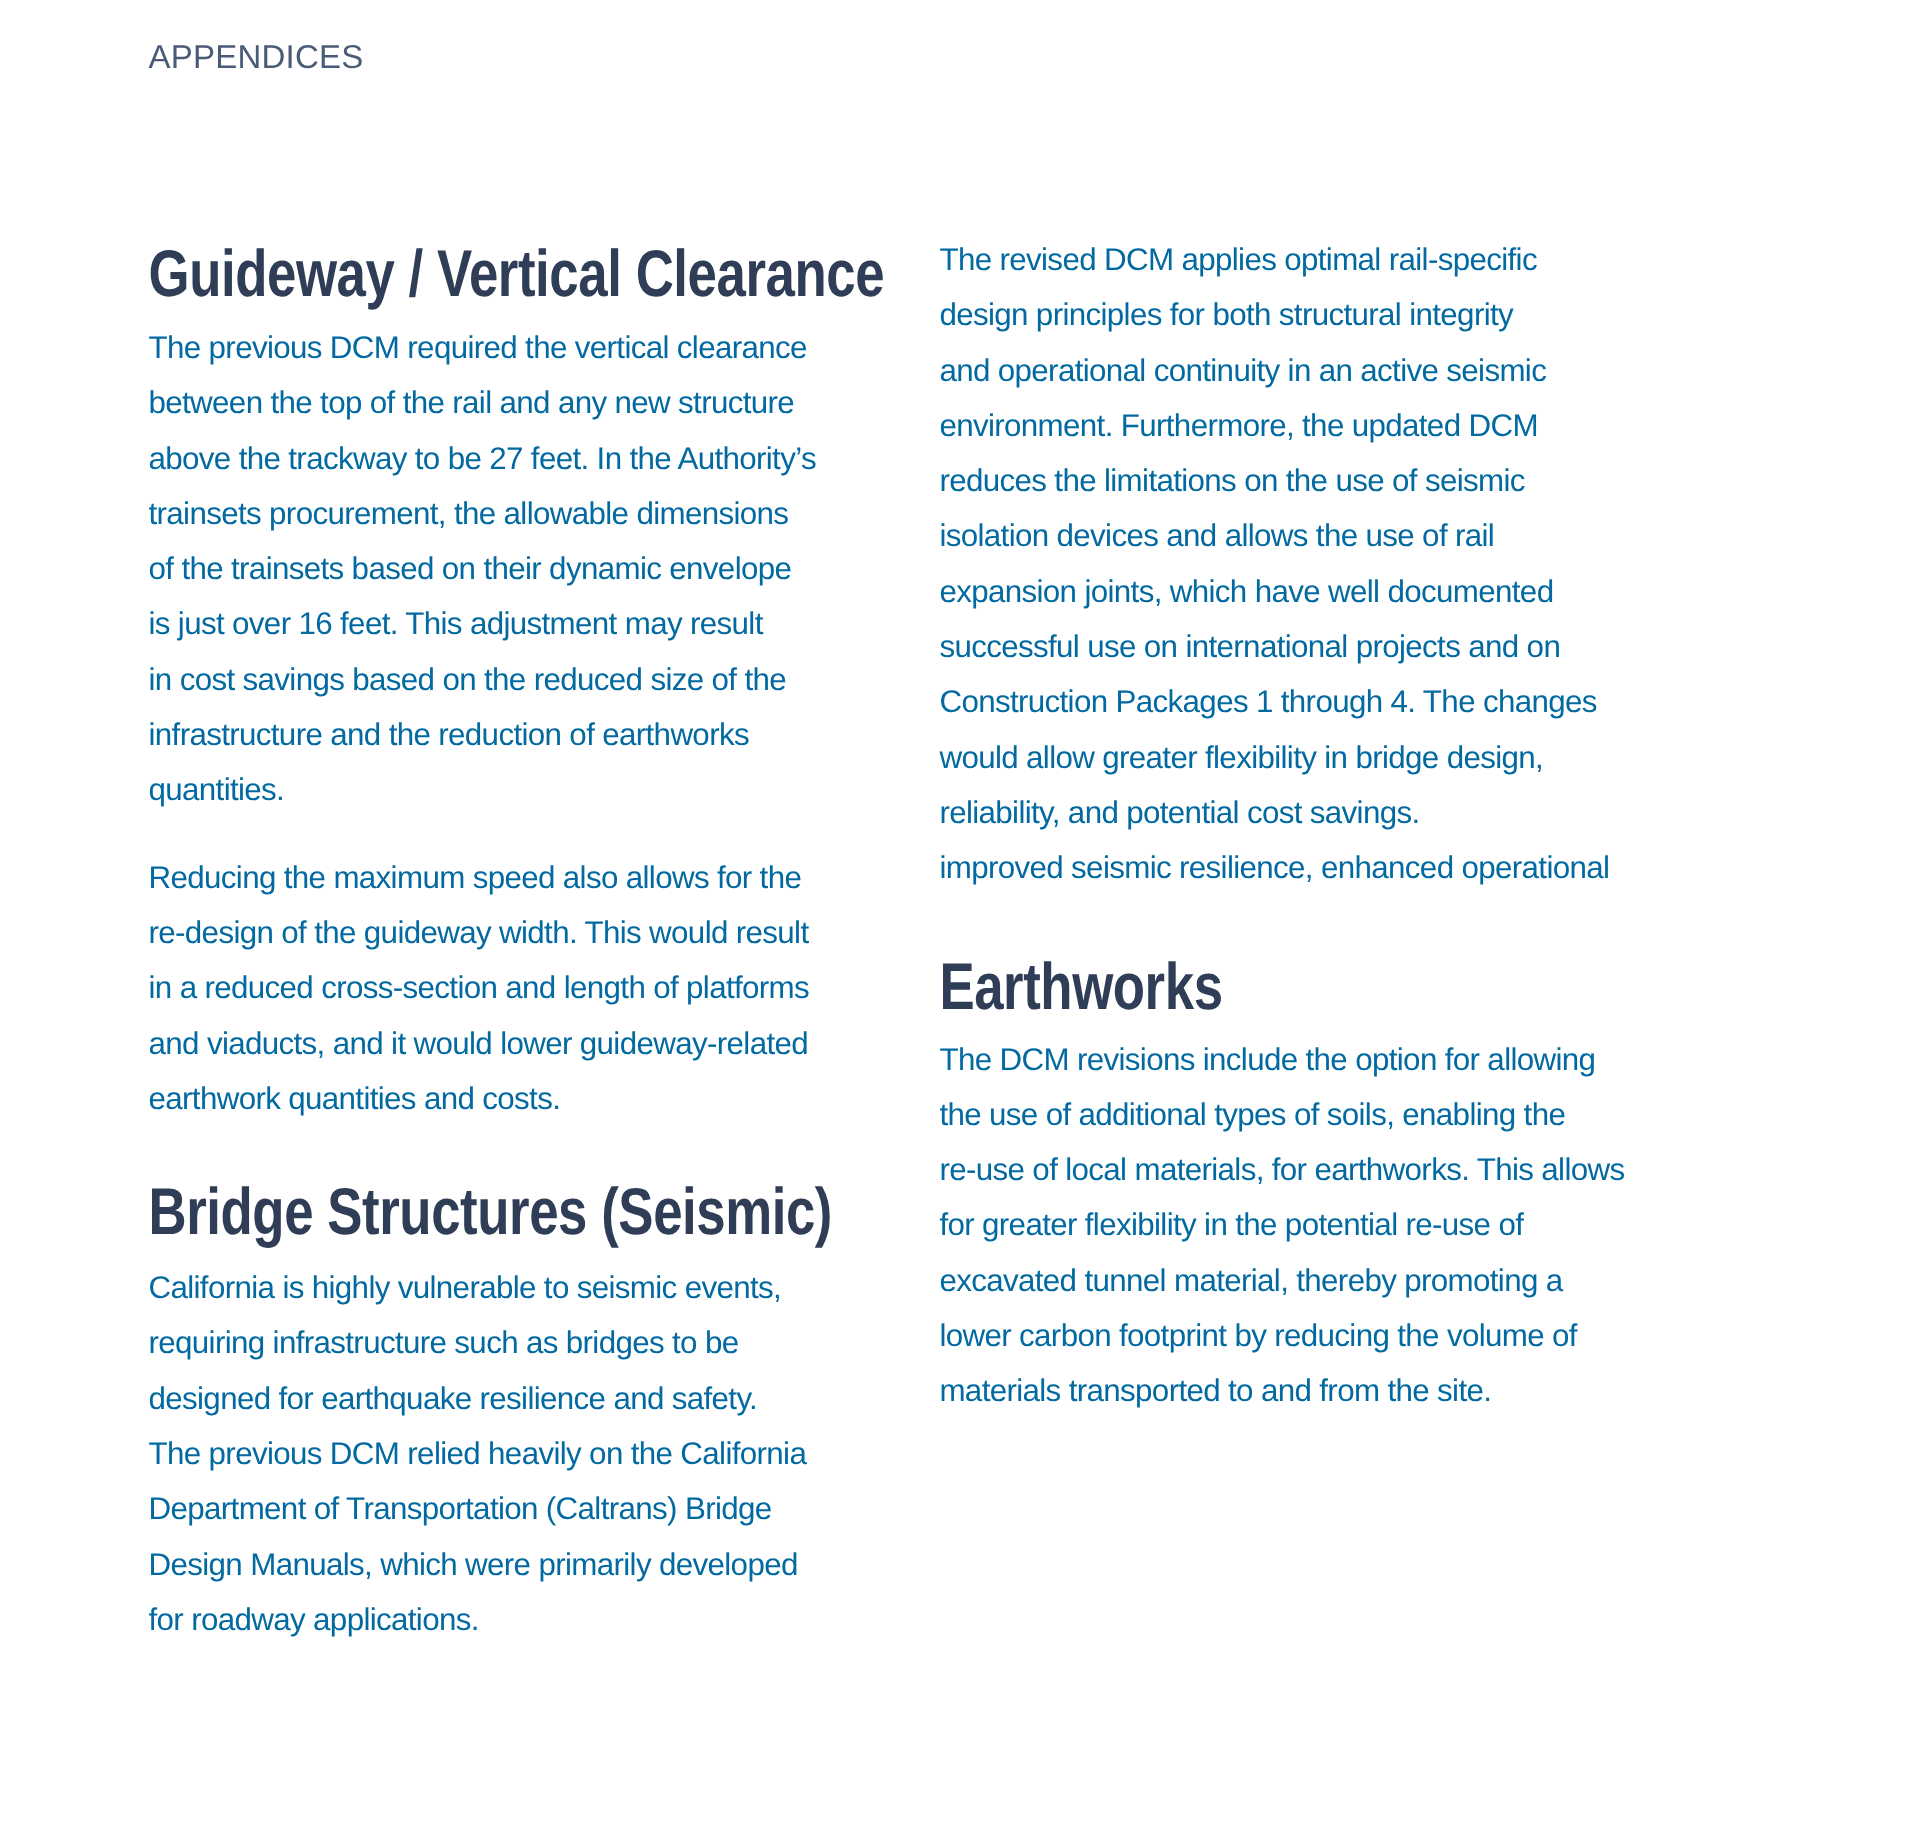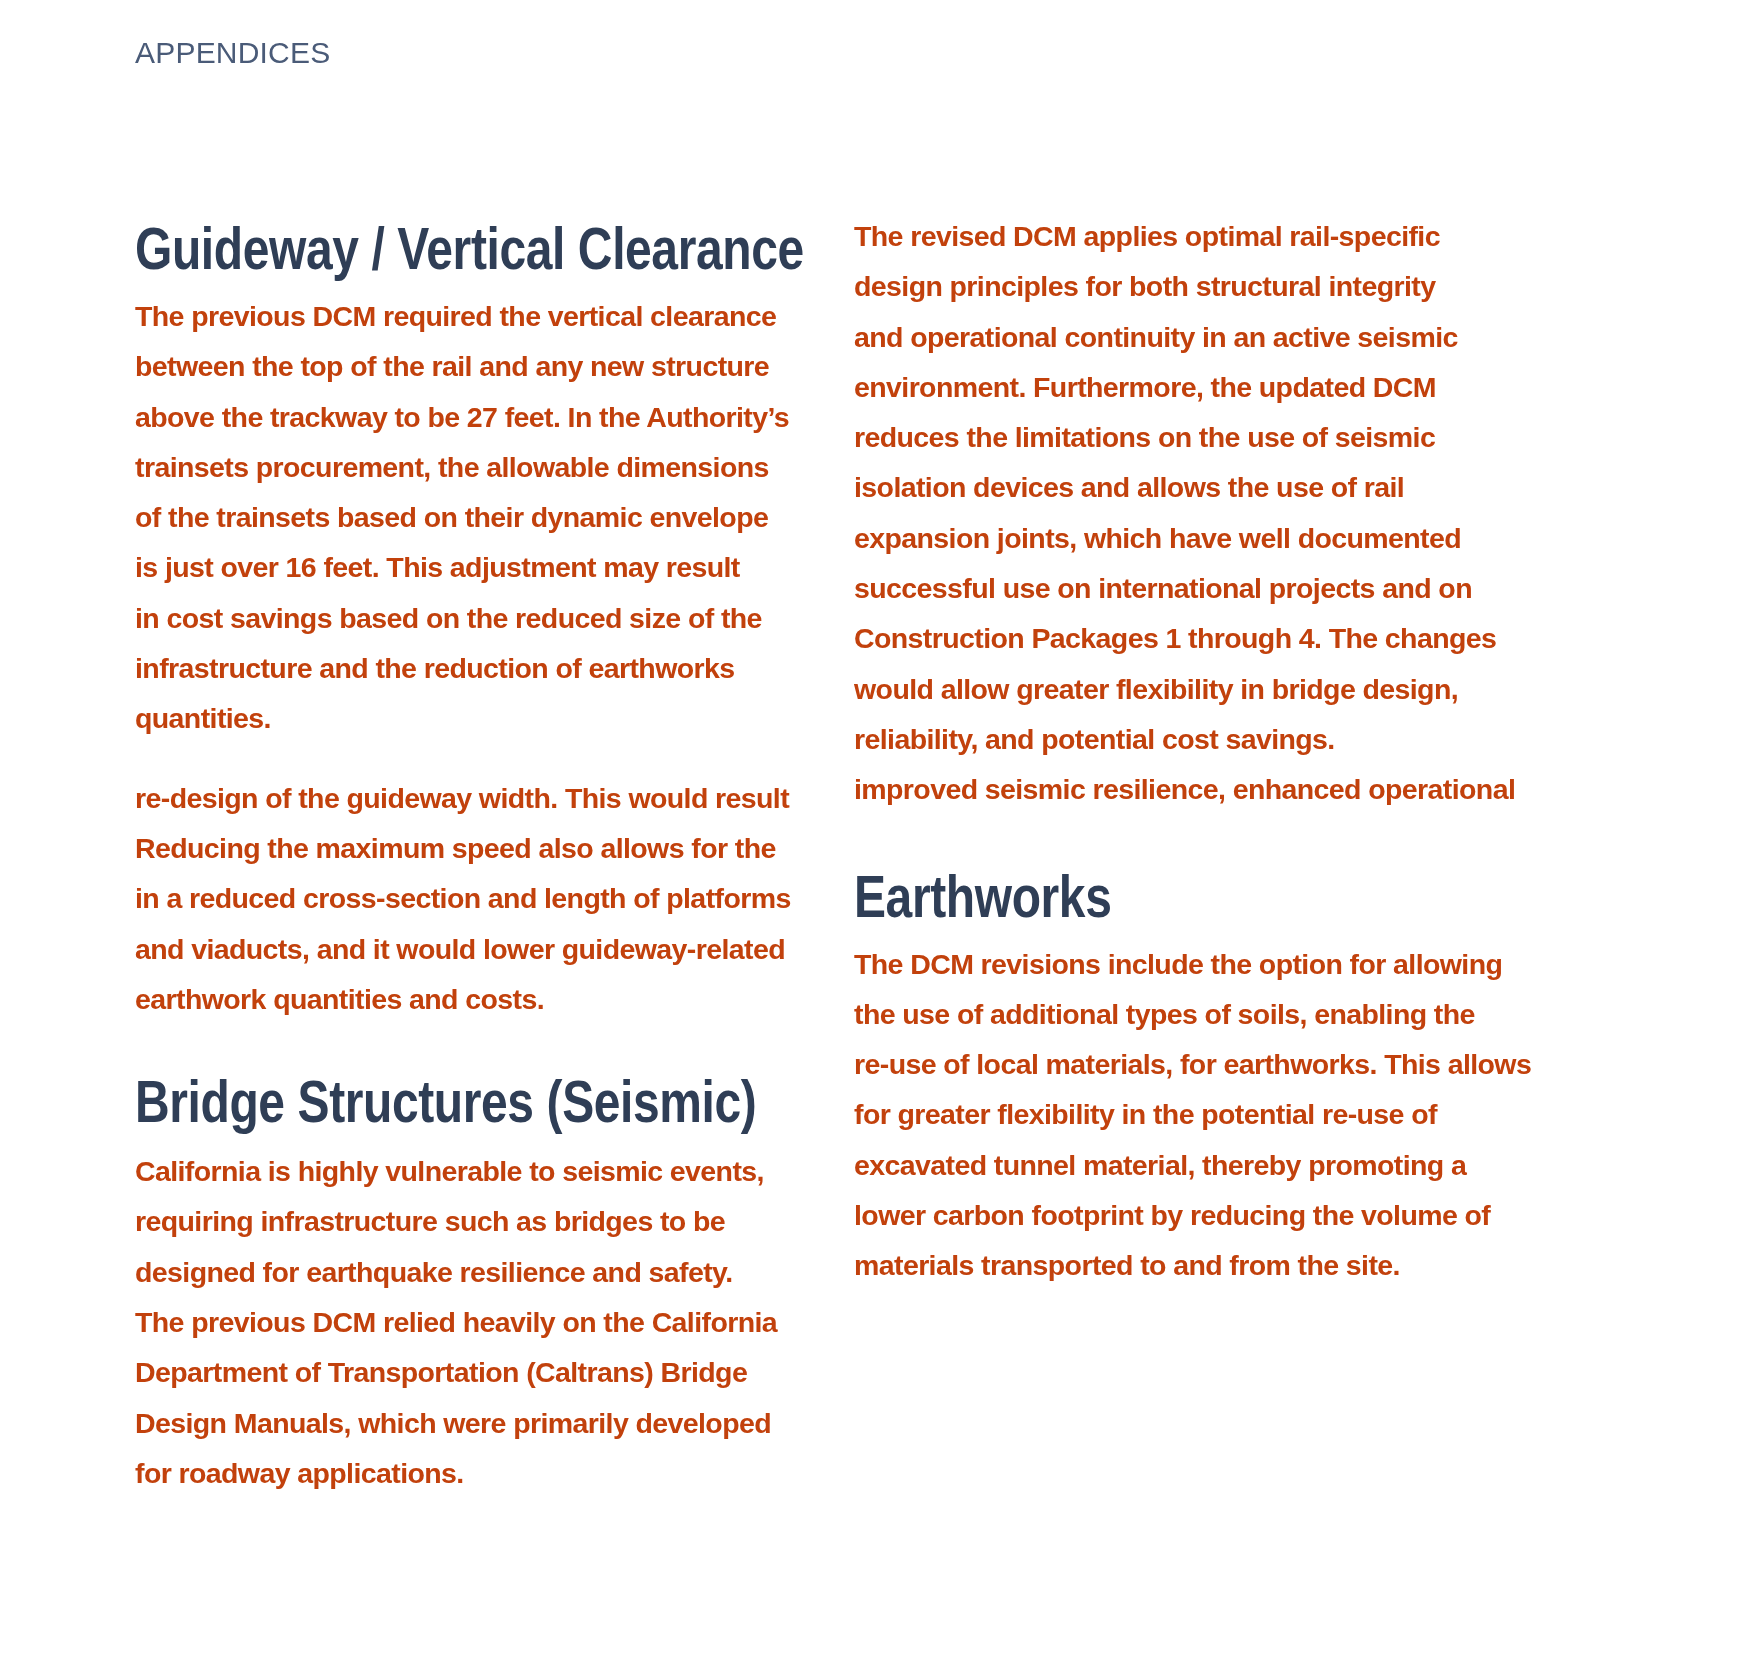--- a/index.html
+++ b/index.html
@@ -12,22 +12,22 @@
   .col { position: absolute; top: 168px; margin-top: 43px; }
   .col-left { left: 135px; width: 680px; }
   .col-right { left: 854px; width: 690px; top: 168px; }
   h2 {
     margin: 0; font-family: "Liberation Sans", sans-serif; font-weight: 700;
     font-size: 60px; line-height: 76px; color: #2f3e56;
     transform: scaleX(0.80); transform-origin: left center; white-space: nowrap;
     letter-spacing: -0.5px;
   }
   p {
-    margin: 0; font-family: "Liberation Sans", sans-serif; font-weight: 700;
-    font-size: 28.5px; line-height: 50.3px; color: #c2410c;
+    margin: 0; font-family: "Liberation Sans", sans-serif; font-weight: 400;
+    font-size: 28.5px; line-height: 50.3px; color: #0369a1;
     letter-spacing: -0.6px;
   }
   .col-left h2.h-guideway { margin-bottom: 4px; }
   .col-left p.p1 { margin-bottom: 29px; }
   .col-left p.p2 { margin-bottom: 40px; }
   .col-left h2.h-bridge { margin-bottom: 6px; }
   .col-right p.p1 { margin-bottom: 44px; }
   .col-right h2.h-earth { margin-bottom: 4px; }
   .line { display: block; white-space: nowrap; }
 </style>
@@ -43,22 +43,22 @@
     <span class="line">between the top of the rail and any new structure</span>
     <span class="line">above the trackway to be 27 feet. In the Authority’s</span>
     <span class="line">trainsets procurement, the allowable dimensions</span>
     <span class="line">of the trainsets based on their dynamic envelope</span>
     <span class="line">is just over 16 feet. This adjustment may result</span>
     <span class="line">in cost savings based on the reduced size of the</span>
     <span class="line">infrastructure and the reduction of earthworks</span>
     <span class="line">quantities.</span>
   </p>
   <p class="p2">
+    <span class="line">Reducing the maximum speed also allows for the</span>
     <span class="line">re-design of the guideway width. This would result</span>
-    <span class="line">Reducing the maximum speed also allows for the</span>
     <span class="line">in a reduced cross-section and length of platforms</span>
     <span class="line">and viaducts, and it would lower guideway-related</span>
     <span class="line">earthwork quantities and costs.</span>
   </p>
   <h2 class="h-bridge">Bridge Structures (Seismic)</h2>
   <p>
     <span class="line">California is highly vulnerable to seismic events,</span>
     <span class="line">requiring infrastructure such as bridges to be</span>
     <span class="line">designed for earthquake resilience and safety.</span>
     <span class="line">The previous DCM relied heavily on the California</span>

